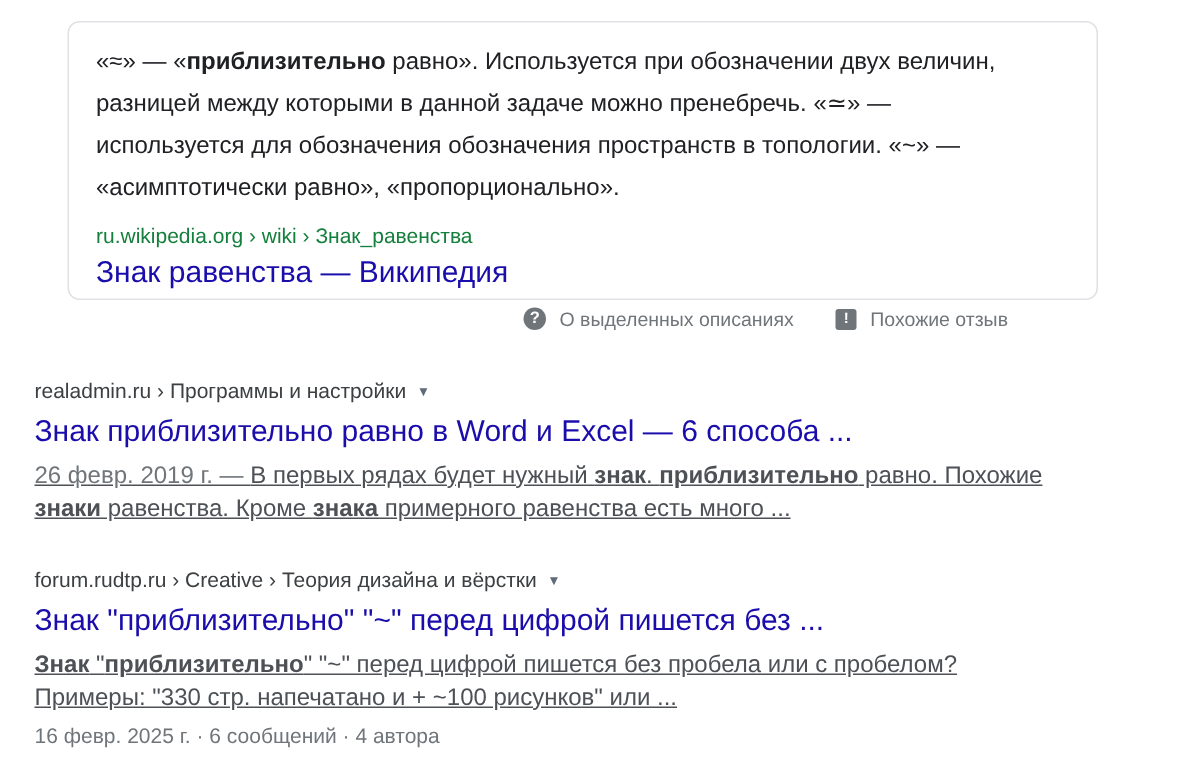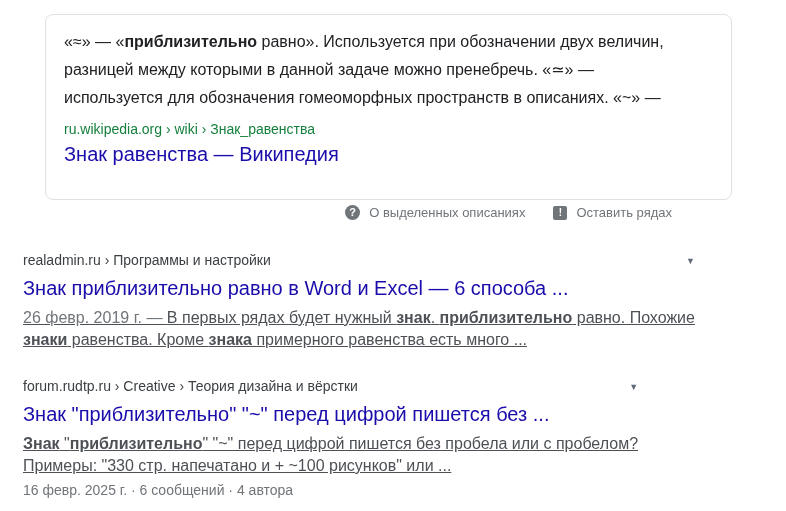--- a/index.html
+++ b/index.html
@@ -66,25 +66,24 @@
     font-size: 10px; font-weight: 700;
     display: flex; align-items: center; justify-content: center;
     line-height: 1;
   }
 
   
   .result { position: absolute; left: 23px; }
   .result-1 { top: 250px; }
   .result-2 { top: 376px; }
   .r-breadcrumb {
-    display: flex; align-items: center; gap: 22px;
+    display: flex; align-items: center; gap: 7px;
     font-size: 14px; line-height: 18px;
     color: #3c4043;
     cursor: pointer;
-    justify-content: space-between;
   }
   .arrow-icon { font-size: 9px; color: #5f6b7a; margin-top: 2px; }
   .r-title {
     display: block;
     font-size: 20px; line-height: 26px;
     color: #1a0dab;
     text-decoration: none;
     margin-top: 5px;
     white-space: nowrap;
     cursor: pointer;
@@ -104,34 +103,35 @@
 </style>
 </head>
 <body>
 
 <div>
 
   <div class="featured-card">
     <div class="card-text">
       <div class="line"><span class="seg-normal">«≈» — «</span><span class="seg-bold">приблизительно</span><span class="seg-normal"> равно». Используется при обозначении двух величин,</span></div>
       <div class="line"><span class="seg-normal">разницей между которыми в данной задаче можно пренебречь. «≃» —</span></div>
-      <div class="line"><span class="seg-normal">используется для обозначения гомеоморфных пространств в описаниях. «~» —</span></div>
+      <div class="line"><span class="seg-normal">используется для обозначения обозначения пространств в топологии. «~» —</span></div>
+      <div class="line"><span class="seg-normal">«асимптотически равно», «пропорционально».</span></div>
     </div>
     <div class="card-breadcrumb">ru.wikipedia.org › wiki › Знак_равенства</div>
     <a class="card-title" href="#">Знак равенства — Википедия</a>
   </div>
 
   <div class="feedback-row">
     <span class="fb-group">
       <span class="icon-help">?</span>
       <span>О выделенных описаниях</span>
     </span>
     <span class="fb-group">
       <span class="icon-feedback">!</span>
-      <span>Оставить рядах</span>
+      <span>Похожие отзыв</span>
     </span>
   </div>
 
   <div class="result result-1">
     <div class="r-breadcrumb">
       <span>realadmin.ru › Программы и настройки</span>
       <span class="arrow-icon">▼</span>
     </div>
     <a class="r-title" href="#">Знак приблизительно равно в Word и Excel — 6 способа ...</a>
     <div class="r-snippet">

